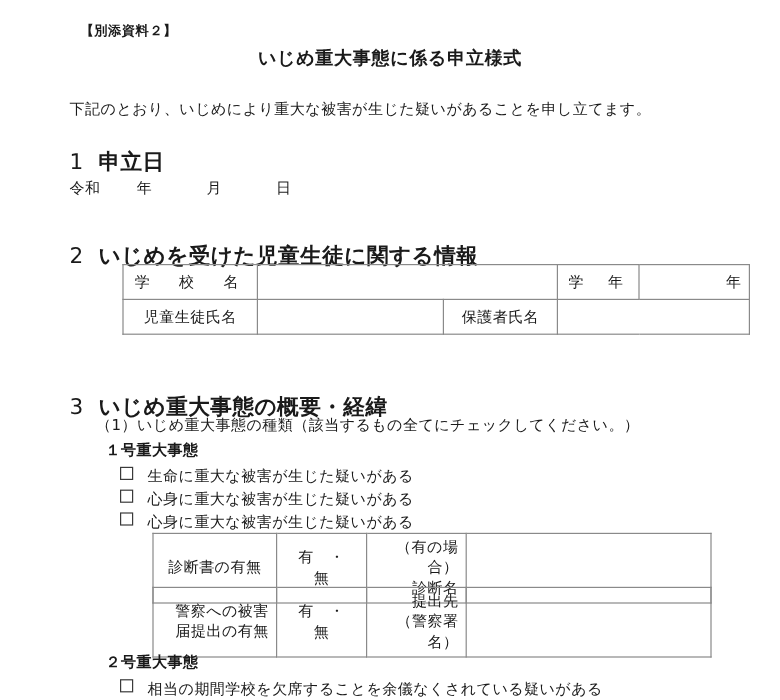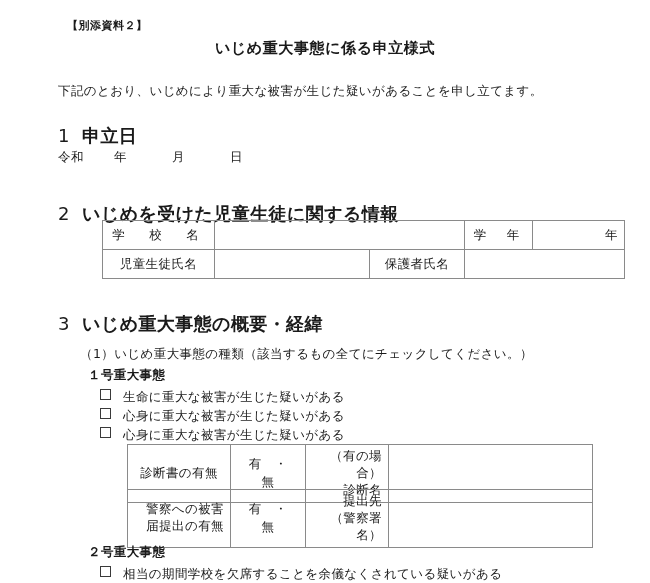--- a/index.html
+++ b/index.html
@@ -139,21 +139,21 @@
       </tr>
       <tr>
         <td class="c">児童生徒氏名</td>
         <td class="blank"></td>
         <td class="c">保護者氏名</td>
         <td class="blank" colspan="2"></td>
       </tr>
     </tbody>
   </table>
 
-  <div class="abs sec-head" style="left:58px; top:310px;">
+  <div class="abs sec-head" style="left:58px; top:326px;">
     <span class="sec-num">3</span><span>いじめ重大事態の概要・経緯</span>
   </div>
 
   <div class="abs sub-head" style="left:80px; top:345px;">（1）いじめ重大事態の種類（該当するもの全てにチェックしてください。）</div>
 
   <div class="abs sub-head sub-head-bold" style="left:88px; top:366px;">１号重大事態</div>
 
   <div class="abs chk-line" style="left:100px; top:388px;">
     <span class="chk-box"></span><span>生命に重大な被害が生じた疑いがある</span>
   </div>

